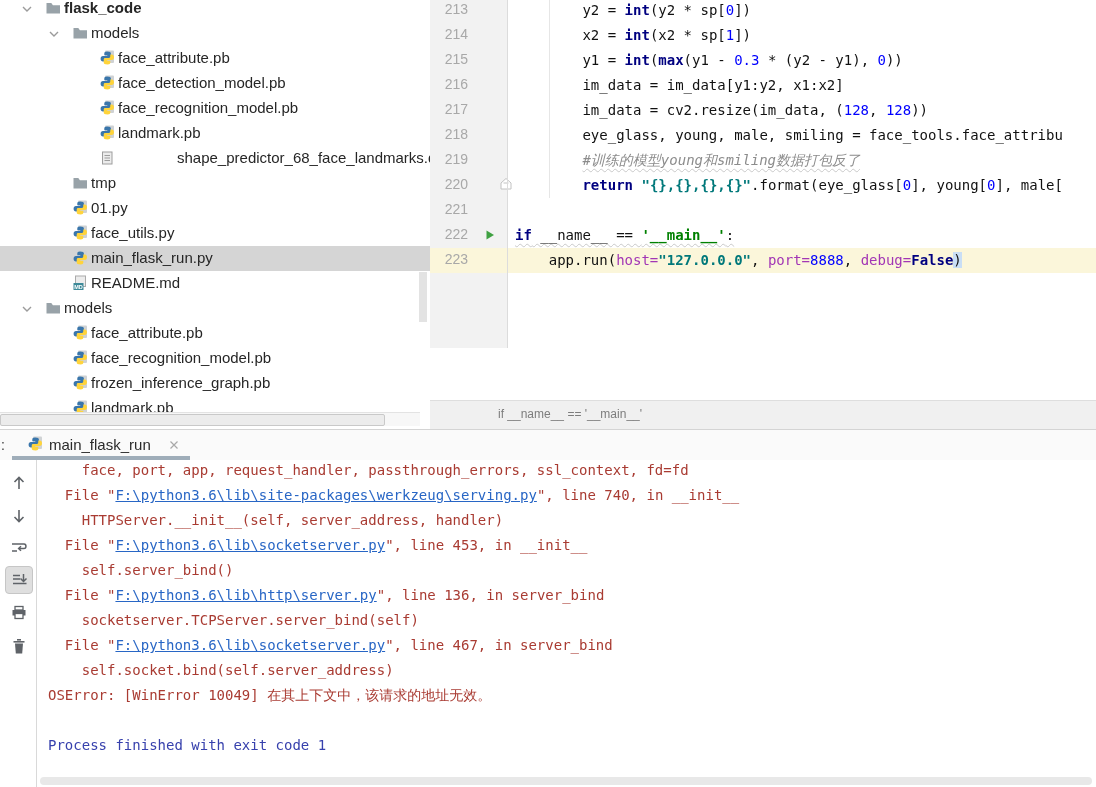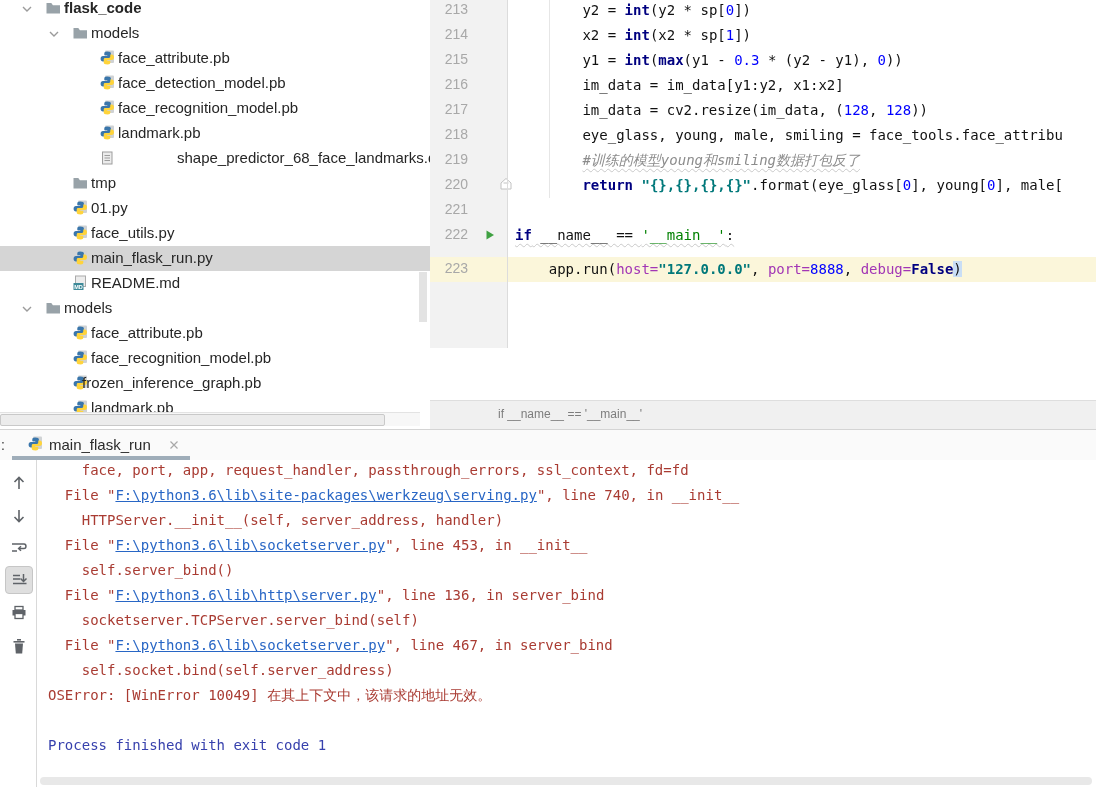--- a/index.html
+++ b/index.html
@@ -20,30 +20,30 @@
   #tree-hscroll{position:absolute;left:0;top:412px;width:420px;height:13px;background:#f7f7f7;border-top:1px solid #e3e3e3;}
   #tree-hscroll .thumb{position:absolute;left:0;top:1px;width:383px;height:10px;background:#ececec;border:1px solid #c9c9c9;border-radius:2px;}
 
   
   #editor{position:absolute;left:430px;top:0;width:666px;height:348px;overflow:hidden;background:#fff;}
   #gutter-bg{position:absolute;left:0;top:0;width:77px;height:400px;background:#f2f2f2;}
   #indent-guide{position:absolute;left:119px;top:0;width:1px;height:198px;background:#e6e6e6;}
   #gutter-line{position:absolute;left:77px;top:0;width:1px;height:400px;background:#dcdcdc;}
   #elines{position:absolute;left:0;top:-2px;width:666px;}
   .eline{position:relative;height:25px;width:666px;}
-  .eline.hl{background:#fbf6da;margin-top:9px;}
+  .eline.hl{background:#fbf6da;}
   .lnum{position:absolute;left:0;top:3px;width:38px;text-align:right;color:#a8a8a8;font-size:14px;}
   .gut-run{position:absolute;left:52px;top:4px;}
   .gut-bm{position:absolute;left:68px;top:3px;}
   .ecode{position:absolute;left:85px;top:2px;font-size:14px;line-height:21px;white-space:pre;color:#111;}
   .tk-p{color:#111;}
   .tk-kw{color:#000080;font-weight:bold;}
   .tk-n{color:#0000ff;}
   .tk-str{color:#00787a;font-weight:bold;}
-  .tk-sg{color:#008000;font-weight:normal;}
+  .tk-sg{color:#008000;font-weight:bold;}
   .tk-na{color:#a236b5;}
   .tk-cmt{color:#8c8c8c;font-style:italic;}
   .tk-pm{background:#c9def5;}
   .wave{text-decoration:underline wavy #c9c9c9 1px;text-underline-offset:3px;}
 
   
   #crumb{position:absolute;left:430px;top:400px;width:666px;height:29px;background:#f0f0f0;border-top:1px solid #dedede;}
   #crumb span{position:absolute;left:68px;top:6px;color:#7d7d7d;font-size:12px;}
 
   
@@ -231,21 +231,21 @@
         <span class="tlabel" style="left: 91px;">face_recognition_model.pb</span>
       </div>
       <div class="trow">
         <span class="icn ticn" style="left: 72px;">
           <svg width="16" height="16" viewBox="0 0 16 16">
             <rect x="6" y="0.5" width="9" height="12.5" rx="1" fill="#cfd2d4"></rect>
             <path d="M8 1.6c-2 0-2.7.9-2.7 2v1.7h3v.8H4c-1.5 0-2.4 1-2.4 2.7S2.5 11.5 4 11.5h1.3V9.8c0-1 .8-1.8 1.8-1.8h3.2c.9 0 1.6-.7 1.6-1.6V3.6c0-1.1-.9-2-3.9-2z" fill="#3a76ab"></path>
             <path d="M8.6 14.4c2 0 2.7-.9 2.7-2v-1.7h-3v-.8h4.3c1.5 0 2.4-1 2.4-2.7S14.1 4.5 12.6 4.5h-1.3v1.7c0 1-.8 1.8-1.8 1.8H6.3c-.9 0-1.6.7-1.6 1.6v2.8c0 1.1.9 2 3.9 2z" fill="#ffd43b"></path>
           </svg>
         </span>
-        <span class="tlabel" style="left: 82px; text-align: right;">frozen_inference_graph.pb</span>
+        <span class="tlabel" style="left: 91px; text-align: right;">frozen_inference_graph.pb</span>
       </div>
       <div class="trow">
         <span class="icn ticn" style="left: 72px;">
           <svg width="16" height="16" viewBox="0 0 16 16">
             <rect x="6" y="0.5" width="9" height="12.5" rx="1" fill="#cfd2d4"></rect>
             <path d="M8 1.6c-2 0-2.7.9-2.7 2v1.7h3v.8H4c-1.5 0-2.4 1-2.4 2.7S2.5 11.5 4 11.5h1.3V9.8c0-1 .8-1.8 1.8-1.8h3.2c.9 0 1.6-.7 1.6-1.6V3.6c0-1.1-.9-2-3.9-2z" fill="#3a76ab"></path>
             <path d="M8.6 14.4c2 0 2.7-.9 2.7-2v-1.7h-3v-.8h4.3c1.5 0 2.4-1 2.4-2.7S14.1 4.5 12.6 4.5h-1.3v1.7c0 1-.8 1.8-1.8 1.8H6.3c-.9 0-1.6.7-1.6 1.6v2.8c0 1.1.9 2 3.9 2z" fill="#ffd43b"></path>
           </svg>
         </span>
         <span class="tlabel" style="left: 91px;">landmark.pb</span>

